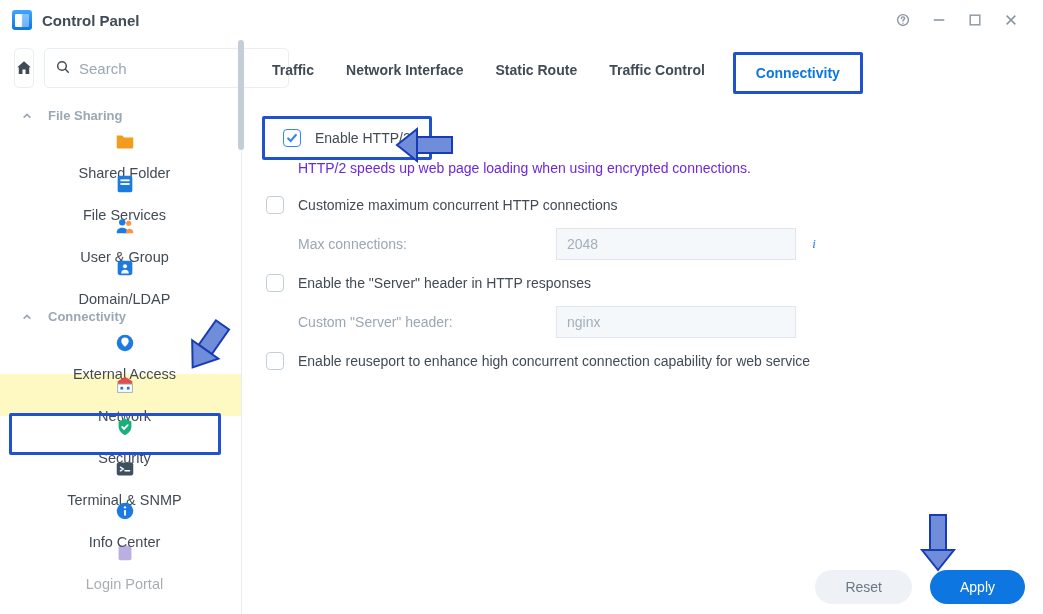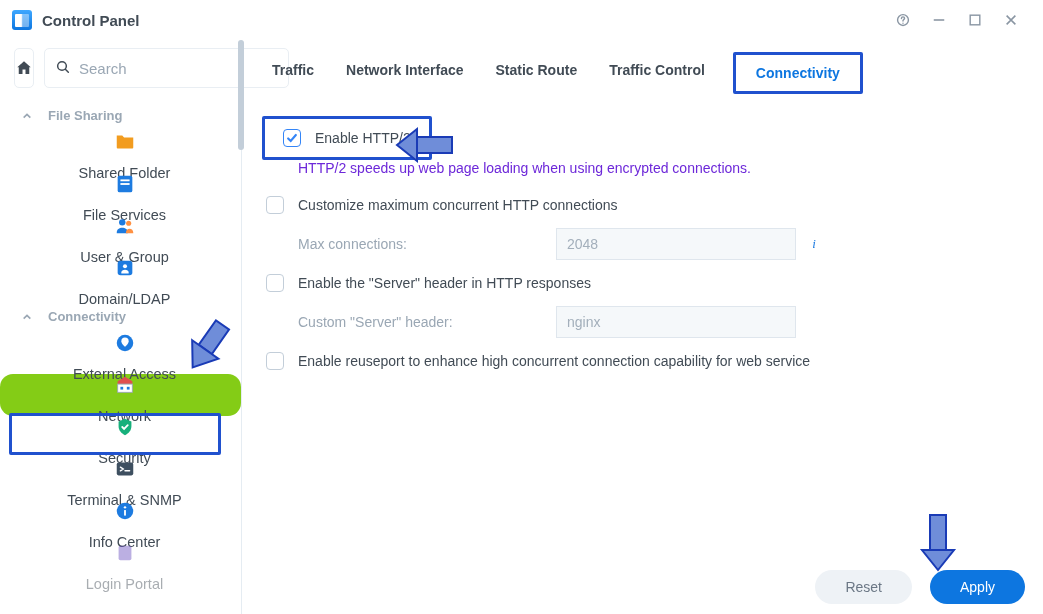--- a/index.html
+++ b/index.html
@@ -113,22 +113,21 @@
       display: flex; align-items: center;
       gap: 12px;
       height: 42px;
       padding: 0 14px 0 22px;
       color: #414b55;
       font-size: 14.5px;
       cursor: pointer;
       flex-direction: column;
     }
     .sidebar-item.active {
-      background: #84cc16;
-      border-radius: 13px;
+      background: #fef9c3;
     }
     .sidebar-item .s-icon {
       width: 22px; height: 22px;
       display: flex; align-items: center; justify-content: center;
     }
     .s-label { white-space: nowrap; }
 
     
     .content {
       flex: 1;

